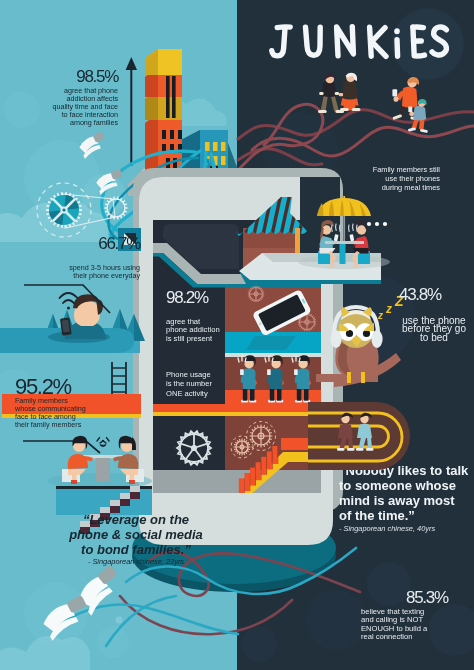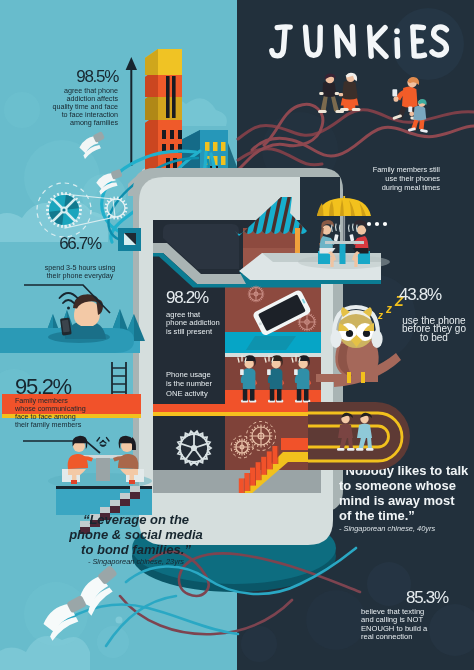--- a/index.html
+++ b/index.html
@@ -643,21 +643,21 @@
   <div class="stat-body" style="font-size:7.2px;line-height:7.9px;margin-top:2px;letter-spacing:-0.02px;">
   <div>agree that phone</div>
   <div>addiction affects</div>
   <div>quality time and face</div>
   <div>to face interaction</div>
   <div>among families</div>
   <div></div>
   </div>
 </div>
 
-<div class="txt" style="left:20px;top:235px;width:120px;text-align:center;color:#17262f;">
+<div class="txt" style="left:20px;top:235px;width:120px;text-align:right;color:#17262f;">
   <div class="stat-num" style="font-size:17px;line-height:17px;letter-spacing:-1.3px;">66.7%</div>
   <div class="stat-body" style="font-size:7.2px;line-height:7.9px;margin-top:12px;letter-spacing:-0.02px;">
   <div>spend 3-5 hours using</div>
   <div>their phone everyday</div>
   <div></div>
   <div></div>
   <div></div>
   <div></div>
   </div>
 </div>
@@ -669,21 +669,21 @@
   <div>whose communicating</div>
   <div>face to face among</div>
   <div>their family members</div>
   <div></div>
   <div></div>
   </div>
 </div>
 
 <div class="txt" style="left:166px;top:289px;width:80px;text-align:left;color:#e7edf0;">
   <div class="stat-num" style="font-size:17px;line-height:17px;letter-spacing:-1.3px;">98.2%</div>
-  <div class="stat-body" style="font-size:7.6px;line-height:8.4px;margin-top:5px;">
+  <div class="stat-body" style="font-size:7.6px;line-height:8.4px;margin-top:12px;">
   <div>agree that</div>
   <div>phone addiction</div>
   <div>is still present</div>
   <div></div>
   <div></div>
   <div></div>
   </div>
 </div>
 
 <div class="txt" style="left:399px;top:286px;width:70px;text-align:left;color:#e7edf0;">

